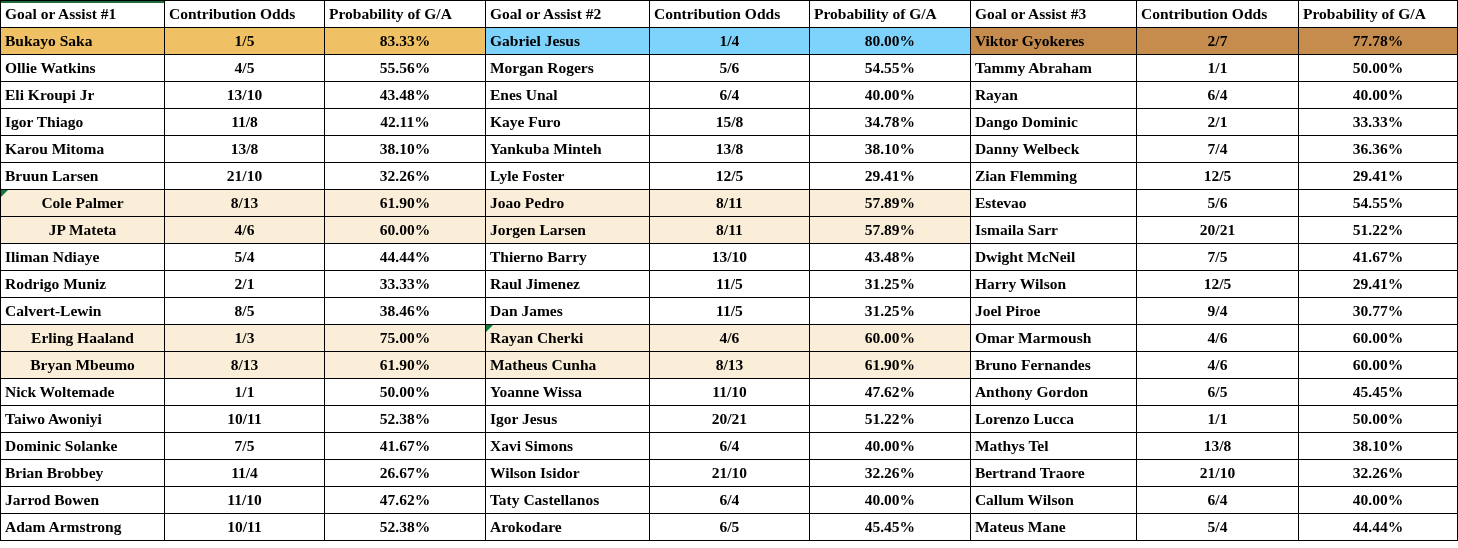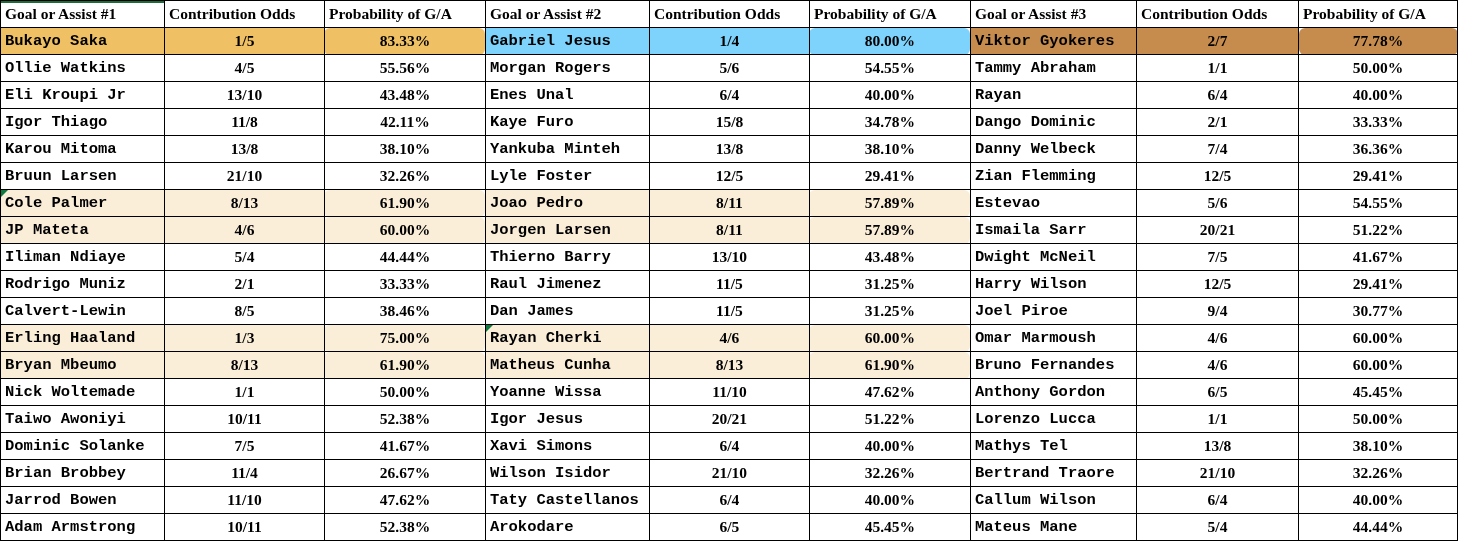--- a/index.html
+++ b/index.html
@@ -37,30 +37,30 @@
   col.c-prob3 { width: 155px; }
 
   thead th {
     background: #ffffff;
     font-weight: bold;
     font-size: 15.5px;
     text-align: left;
     vertical-align: middle;
   }
 
-  td.name { text-align: left; font-family: Liberation Mono, monospace; }
+  td.name { text-align: left; }
   td.odds { text-align: center; }
-  td.prob { text-align: center; border-radius: 6px; }
+  td.prob { text-align: center; }
 
   
   tr.hl-gold td.g1 { background: #f0c164; }
   tr.hl-gold td.g2 { background: #7dd3fc; margin-top: 40px; }
   tr.hl-gold td.g3 { background: #c68c4e; }
 
-  tr.hl-cream td.g1 { background: #fbeed8; }
+  tr.hl-cream td.g1 { background: #fbeed8; text-align: center; }
   tr.hl-cream td.g2 { background: #fbeed8; }
 
   tr.hl-cream-one td.g1 { background: #fbeed8; }
 
   
   td.corner { position: relative; }
   td.corner::after {
     content: "";
     position: absolute;
     left: 0;

